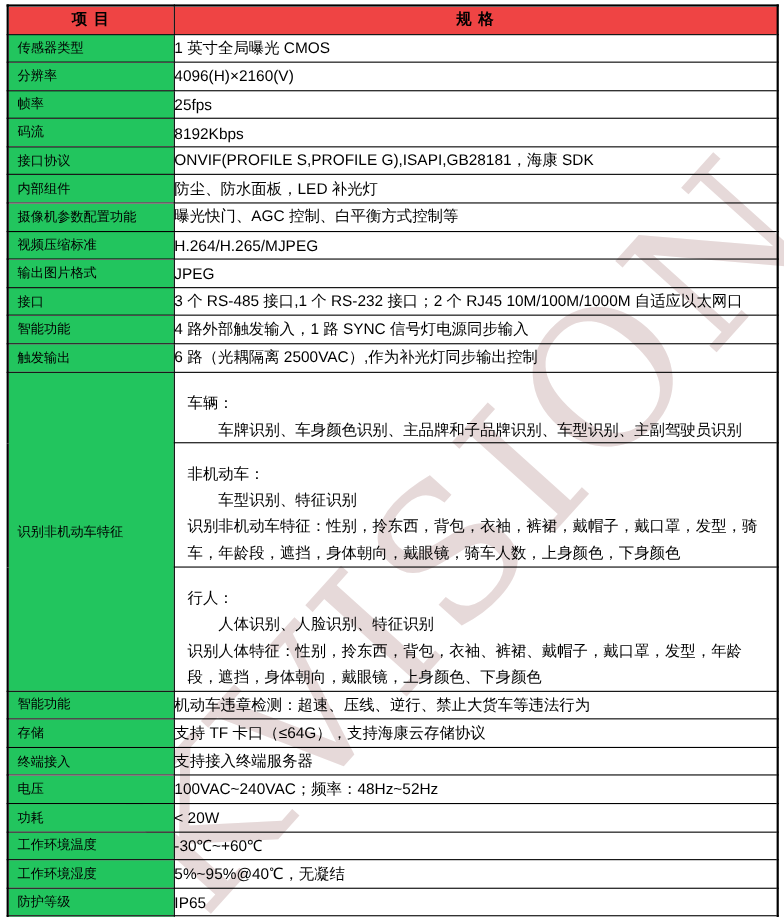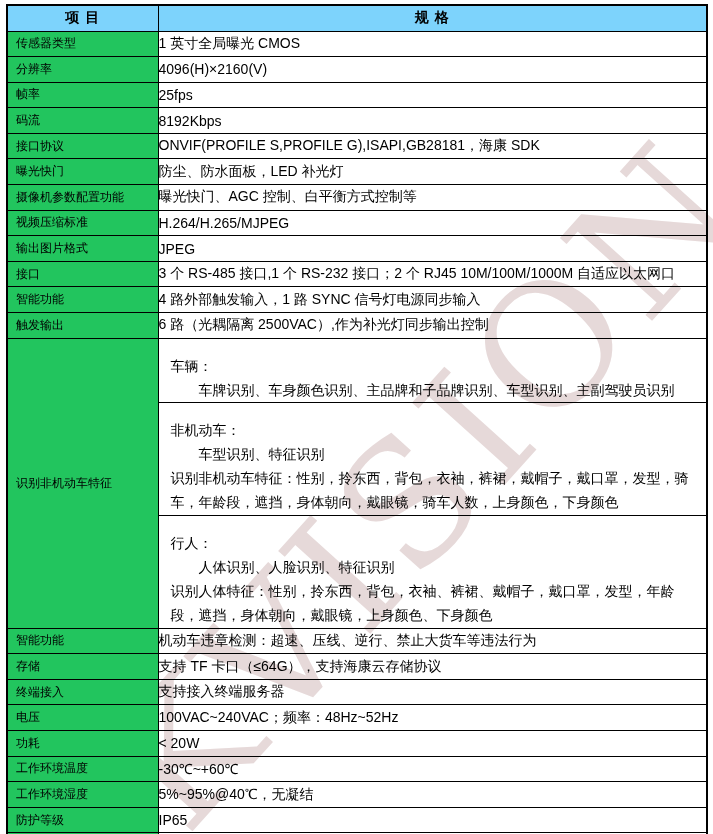--- a/index.html
+++ b/index.html
@@ -33,21 +33,21 @@
     border:2px solid #000;
   }
   col.c1{width:151px;}
   th,td{
     border:1px solid #000;
     vertical-align:middle;
     overflow:hidden;
     box-sizing:border-box;
   }
   th.hdr{
-    background:#7dd3fc;
+    background:#ef4444;
     font-weight:bold;
     text-align:center;
     height:26px;
     font-size:14px;
     letter-spacing:1px;
   }
   tr.simple{height:25.6px;}
   td.label{
     background:#22c55e;
     padding:0 3px 0 8px;
@@ -99,21 +99,21 @@
       </tr>
       <tr class="simple">
         <td class="label">码流</td>
         <td class="value">8192Kbps</td>
       </tr>
       <tr class="simple">
         <td class="label">接口协议</td>
         <td class="value">ONVIF(PROFILE S,PROFILE G),ISAPI,GB28181，海康 SDK</td>
       </tr>
       <tr class="simple">
-        <td class="label">曝光快门</td>
+        <td class="label">内部组件</td>
         <td class="value">防尘、防水面板，LED 补光灯</td>
       </tr>
       <tr class="simple">
         <td class="label">摄像机参数配置功能</td>
         <td class="value">曝光快门、AGC 控制、白平衡方式控制等</td>
       </tr>
       <tr class="simple">
         <td class="label">视频压缩标准</td>
         <td class="value">H.264/H.265/MJPEG</td>
       </tr>

